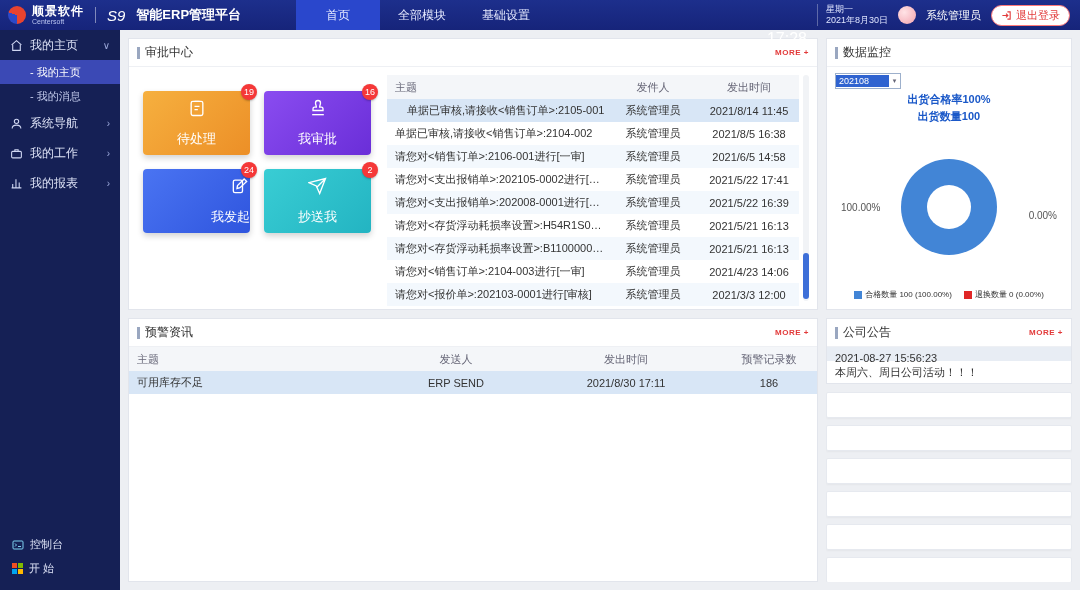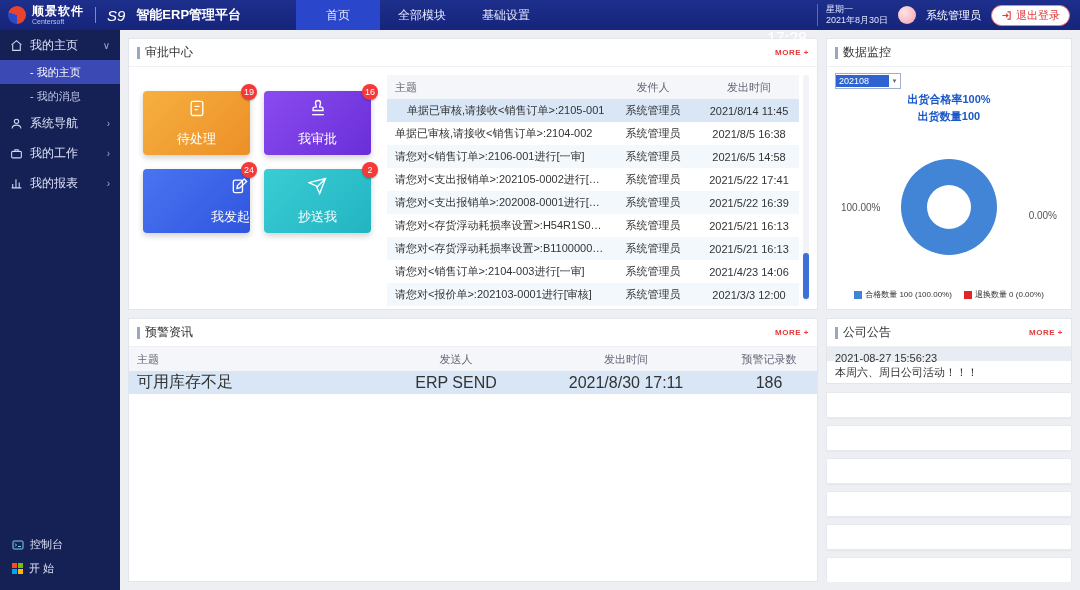--- a/index.html
+++ b/index.html
@@ -90,21 +90,21 @@
   .rows .trow:nth-child(odd):not(.hl) { background:#f3f8fd; }
   .vscroll { position:absolute; right:2px; top:0; bottom:0; width:6px; background:#f1f3f6;
              border-radius:3px; cursor:pointer; }
   .vscroll .thumb { position:absolute; left:0; right:0; height:46px; bottom:2px; background:#3d6fd8;
                     border-radius:3px; }
 
   
   .alerts { flex:1; }
   .al-head { display:flex; height:24px; align-items:center; background:#f4f6f9; font-size:11px;
              color:#667; flex:none; }
-  .arow { display:flex; height:23px; align-items:center; font-size:16px; color:#333; cursor:pointer;
+  .arow { display:flex; height:23px; align-items:center; font-size:11px; color:#333; cursor:pointer;
           background:#d8e6f6; flex:none; }
   .a-subj { flex:1; padding-left:8px; }
   .a-sender { width:150px; flex:none; text-align:center; }
   .a-time { width:190px; flex:none; text-align:center; }
   .a-count { width:96px; flex:none; text-align:center; }
 
   
   .monitor { height:272px; flex:none; }
   .mon-body { flex:1; padding:6px 8px 4px; display:flex; flex-direction:column; min-height:0; }
   .mselect { width:66px; height:16px; border:1px solid #9db0cc; background:#fff; display:flex;

